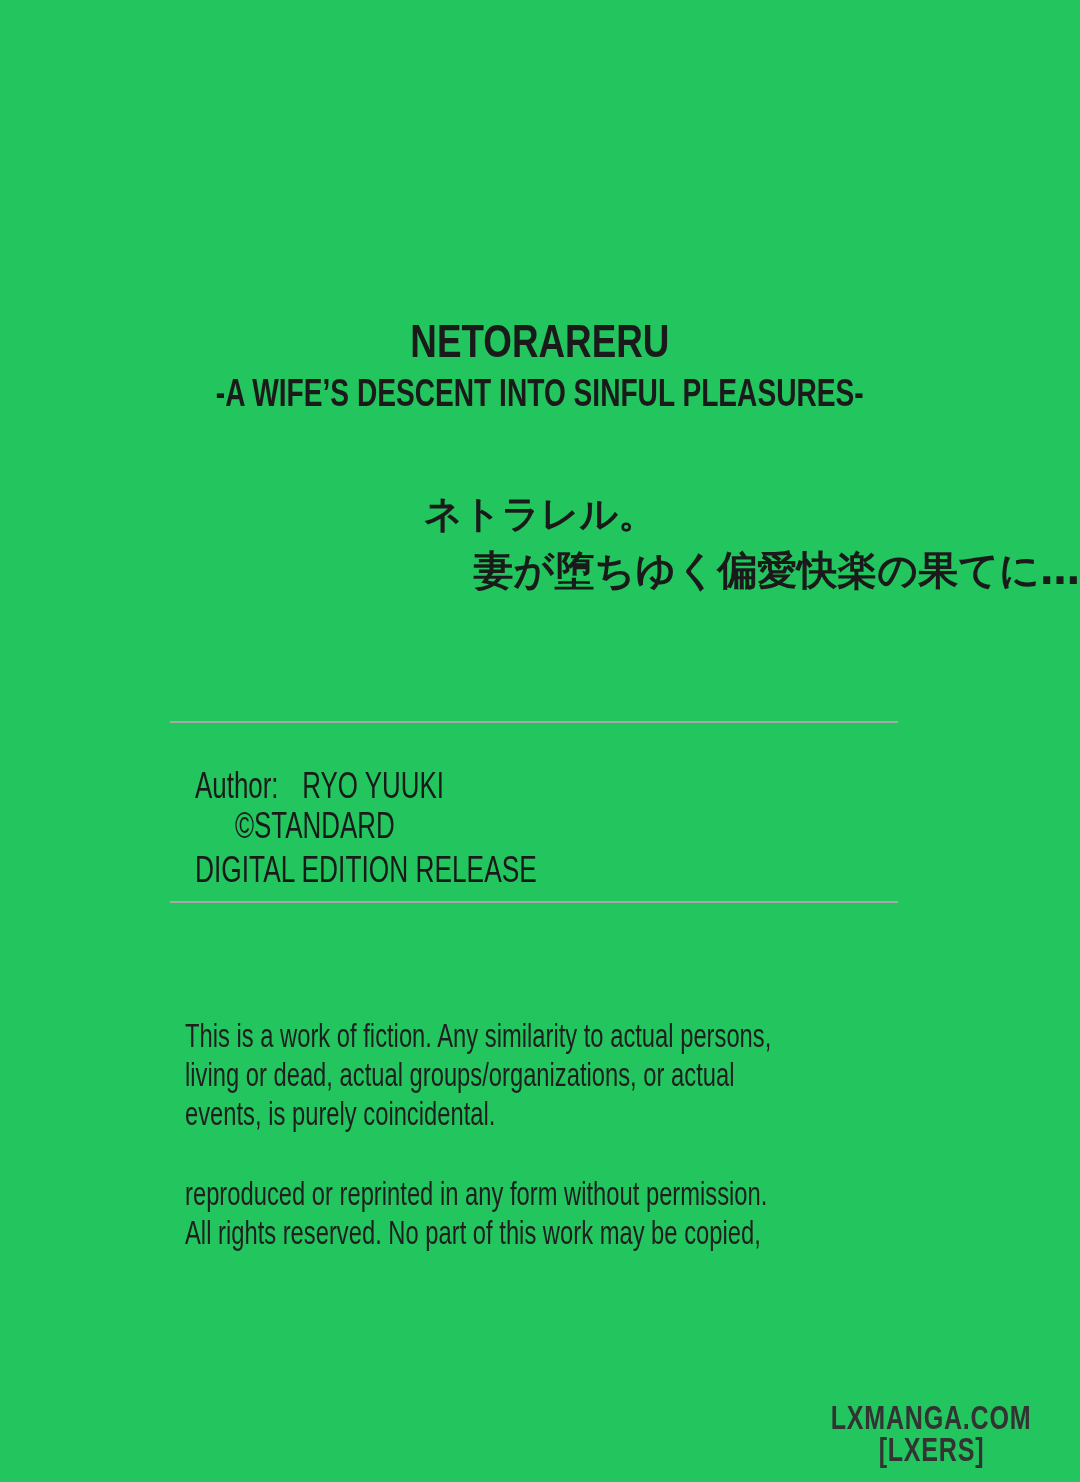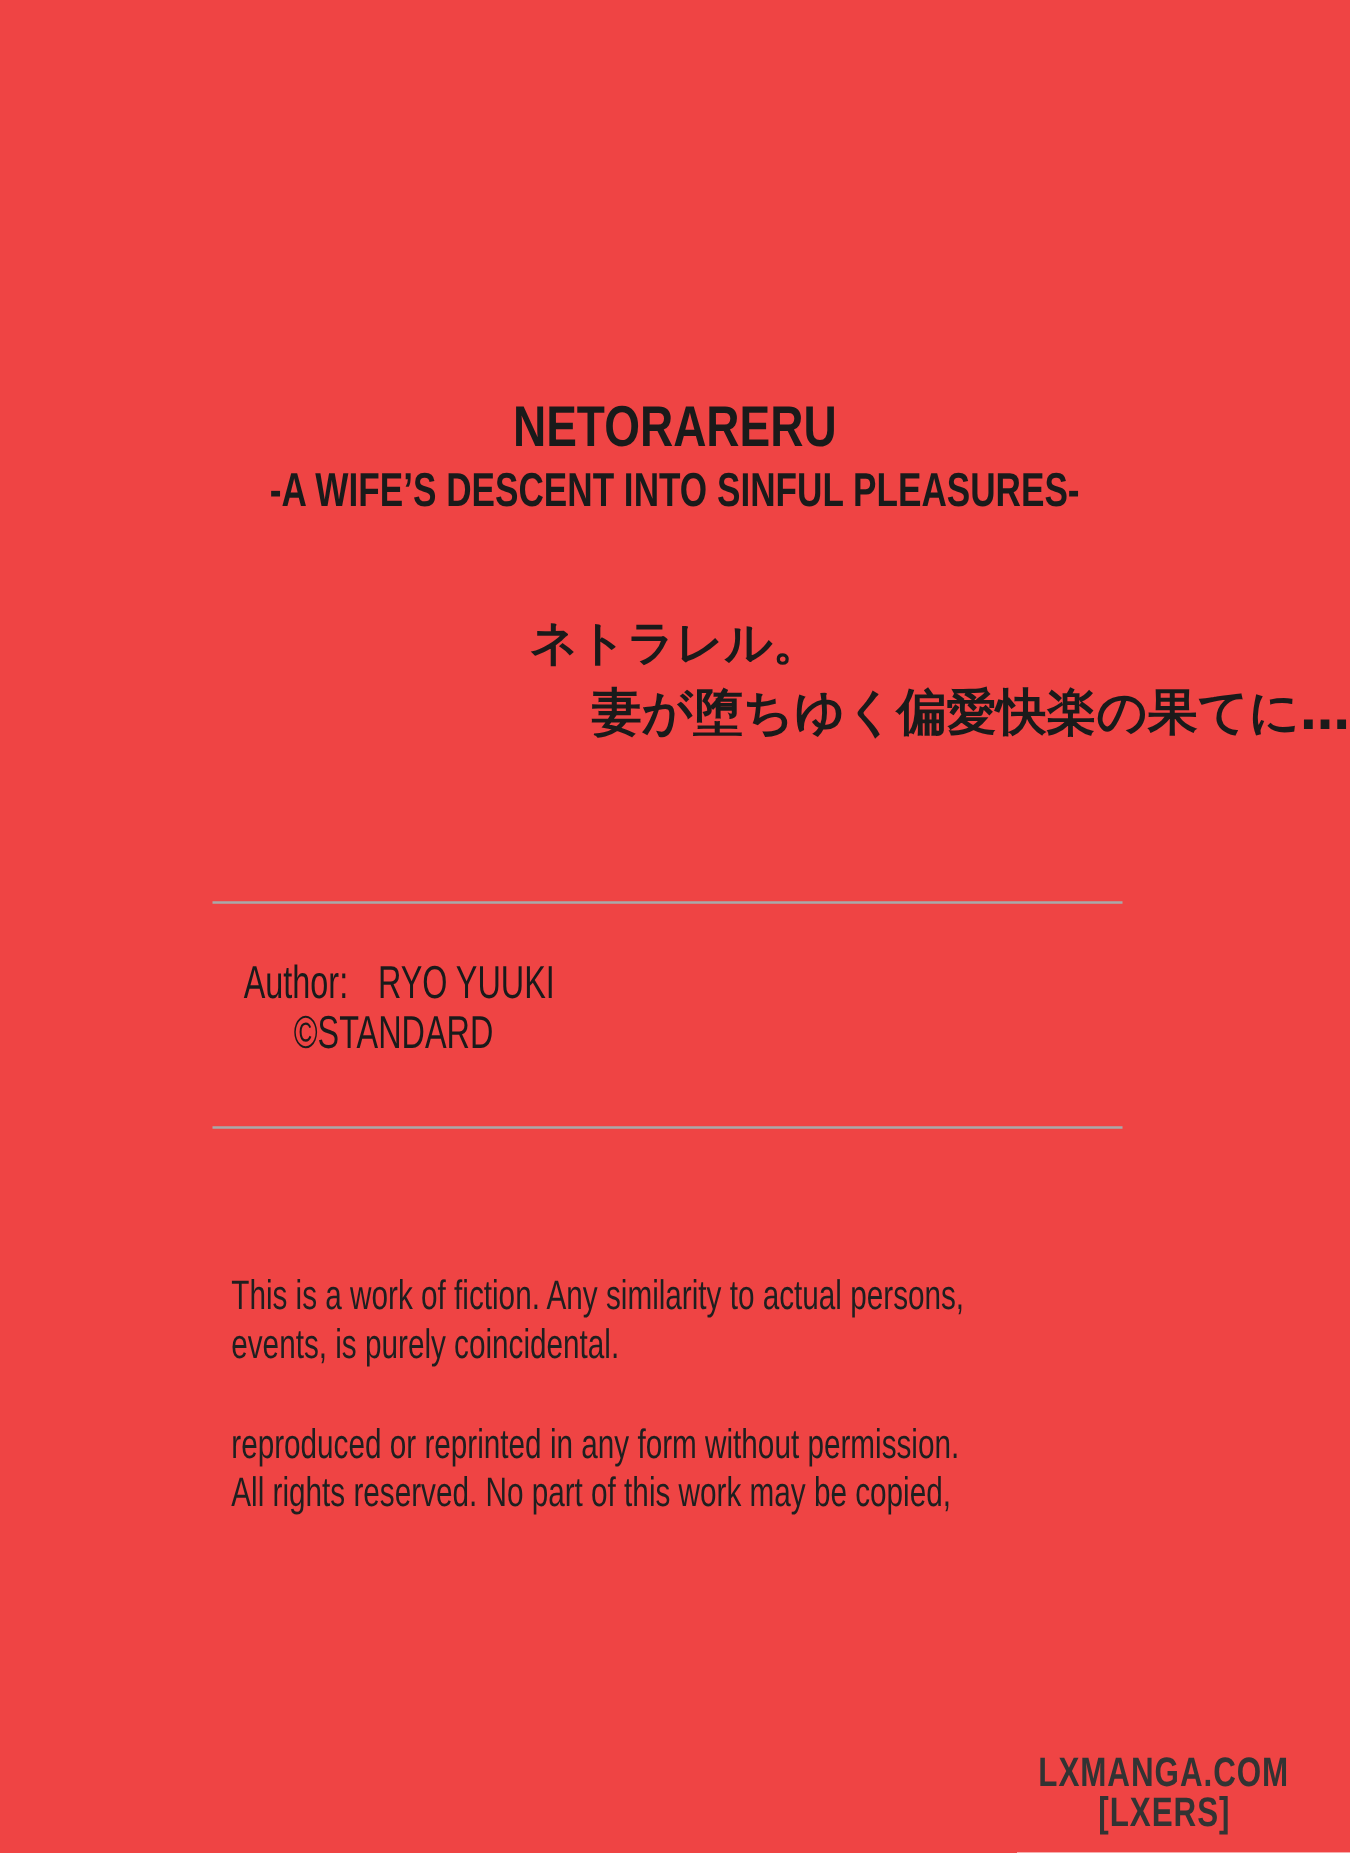--- a/index.html
+++ b/index.html
@@ -4,21 +4,21 @@
 <style>
   html, body {
     margin: 0;
     padding: 0;
     background: #ffffff;
   }
   #page {
     position: relative;
     width: 1080px;
     height: 1482px;
-    background: #ef4444;
+    background: #22c55e;
     overflow: hidden;
     font-family: "Liberation Sans", sans-serif;
     color: #1a1a1a;
   }
   
   .cond {
     display: inline-block;
     white-space: nowrap;
     transform-origin: center center;
   }
@@ -145,27 +145,33 @@
 
   <hr class="divider divider-top">
 
   <div class="author-block">
     <div class="author-line1">
       <span class="cond-left"><span>Author:</span><span class="author-name">RYO YUUKI</span></span>
     </div>
     <div class="author-line2">
       <span class="cond-left">©STANDARD</span>
     </div>
+    <div class="author-line3">
+      <span class="cond-left">DIGITAL EDITION RELEASE</span>
+    </div>
   </div>
 
   <hr class="divider divider-bottom">
 
   <div class="disclaimer">
     <div class="line">
       <span class="cond-left">This is a work of fiction. Any similarity to actual persons,</span>
+    </div>
+    <div class="line">
+      <span class="cond-left">living or dead, actual groups/organizations, or actual</span>
     </div>
     <div class="line">
       <span class="cond-left">events, is purely coincidental.</span>
     </div>
     <div class="para-gap"></div>
     <div class="line">
       <span class="cond-left">reproduced or reprinted in any form without permission.</span>
     </div>
     <div class="line">
       <span class="cond-left">All rights reserved. No part of this work may be copied,</span>

